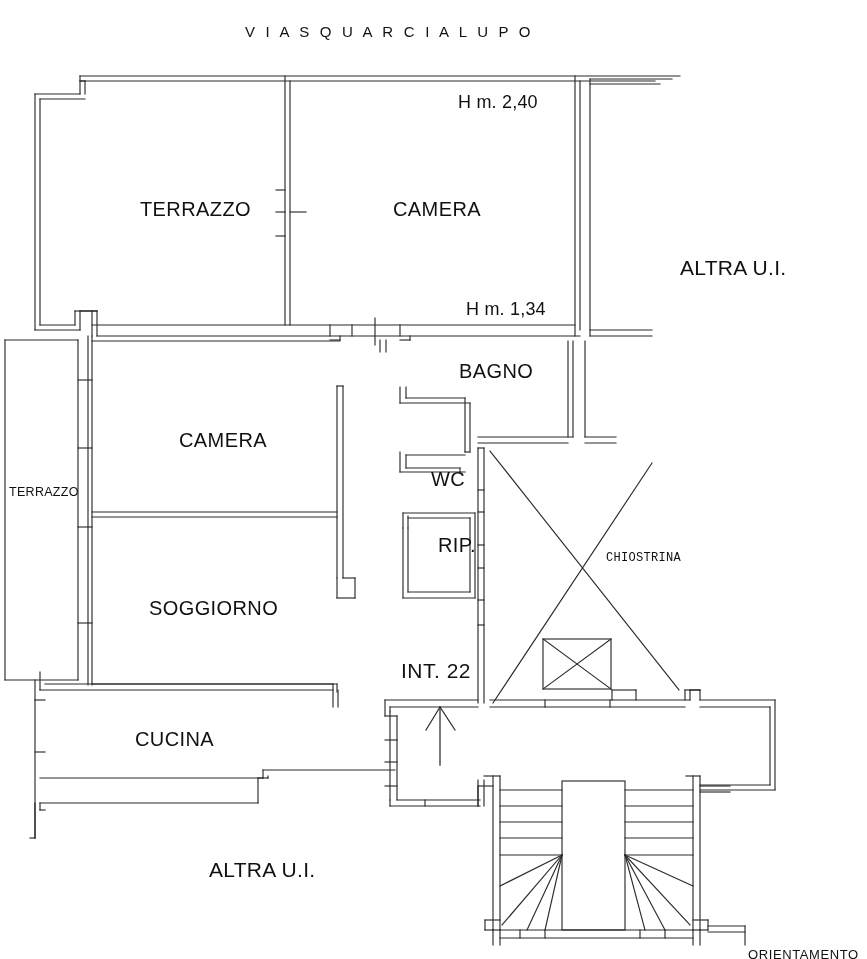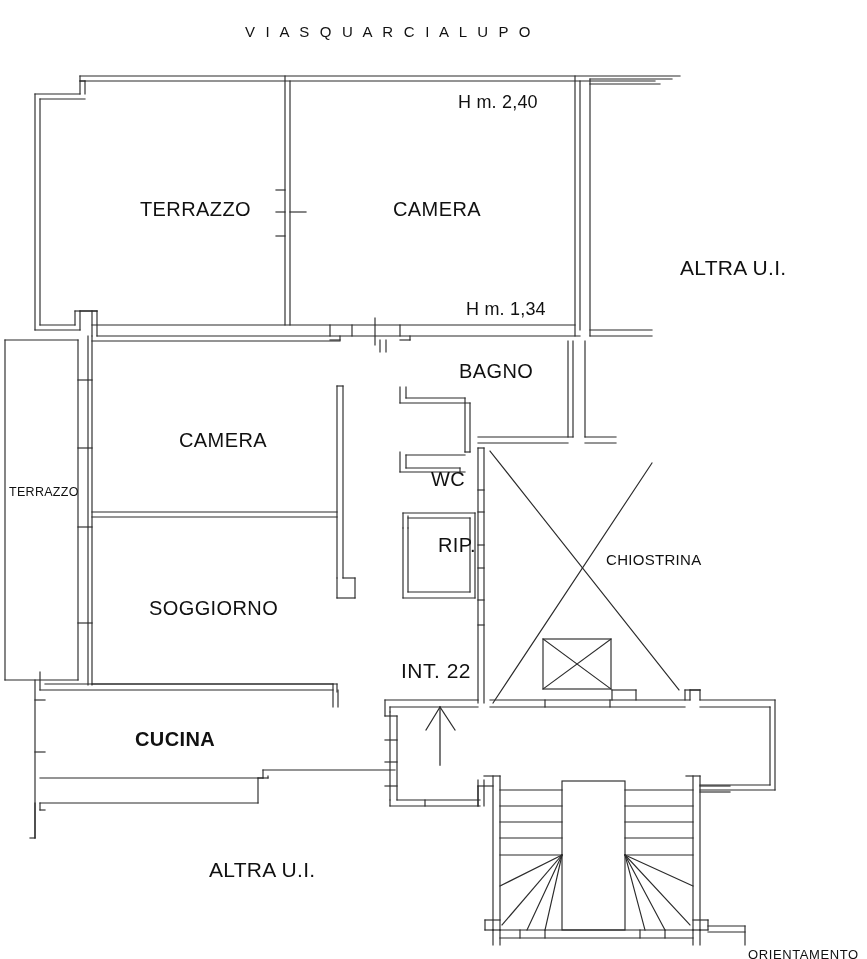--- a/index.html
+++ b/index.html
@@ -49,22 +49,23 @@
   }
   .lbl-height {
     font-size: 18px;
     letter-spacing: 0.2px;
   }
   .lbl-other {
     font-size: 21px;
     letter-spacing: 0.3px;
   }
   .lbl-big {
-    font-size: 15px;
+    font-size: 12px;
     letter-spacing: 0.3px;
+    font-family: Liberation Mono, monospace;
   }
   .lbl-int {
     font-size: 21px;
     letter-spacing: 0.5px;
   }
   .lbl-orient {
     font-size: 13px;
     letter-spacing: 0.6px;
   }
 </style>
@@ -387,21 +388,21 @@
   <div class="lbl lbl-height" style="left:466px; top:300px;">H m. 1,34</div>
 
   <div class="lbl lbl-other" style="left:680px; top:257px;">ALTRA U.I.</div>
 
   <div class="lbl lbl-room-sm" style="left:9px; top:486px;">TERRAZZO</div>
 
   <div class="lbl lbl-room" style="left:179px; top:430px;">CAMERA</div>
 
   <div class="lbl lbl-room" style="left:149px; top:598px;">SOGGIORNO</div>
 
-  <div class="lbl lbl-room" style="left:135px; top:729px;font-weight:bold;">CUCINA</div>
+  <div class="lbl lbl-room" style="left:135px; top:729px;">CUCINA</div>
 
   <div class="lbl lbl-room" style="left:459px; top:361px;">BAGNO</div>
 
   <div class="lbl lbl-room" style="left:431px; top:429px;margin-top:40px;">WC</div>
 
   <div class="lbl lbl-room" style="left:438px; top:535px;">RIP.</div>
 
   <div class="lbl lbl-big" style="left:606px; top:552px;">CHIOSTRINA</div>
 
   <div class="lbl lbl-int" style="left:401px; top:660px;">INT. 22</div>

